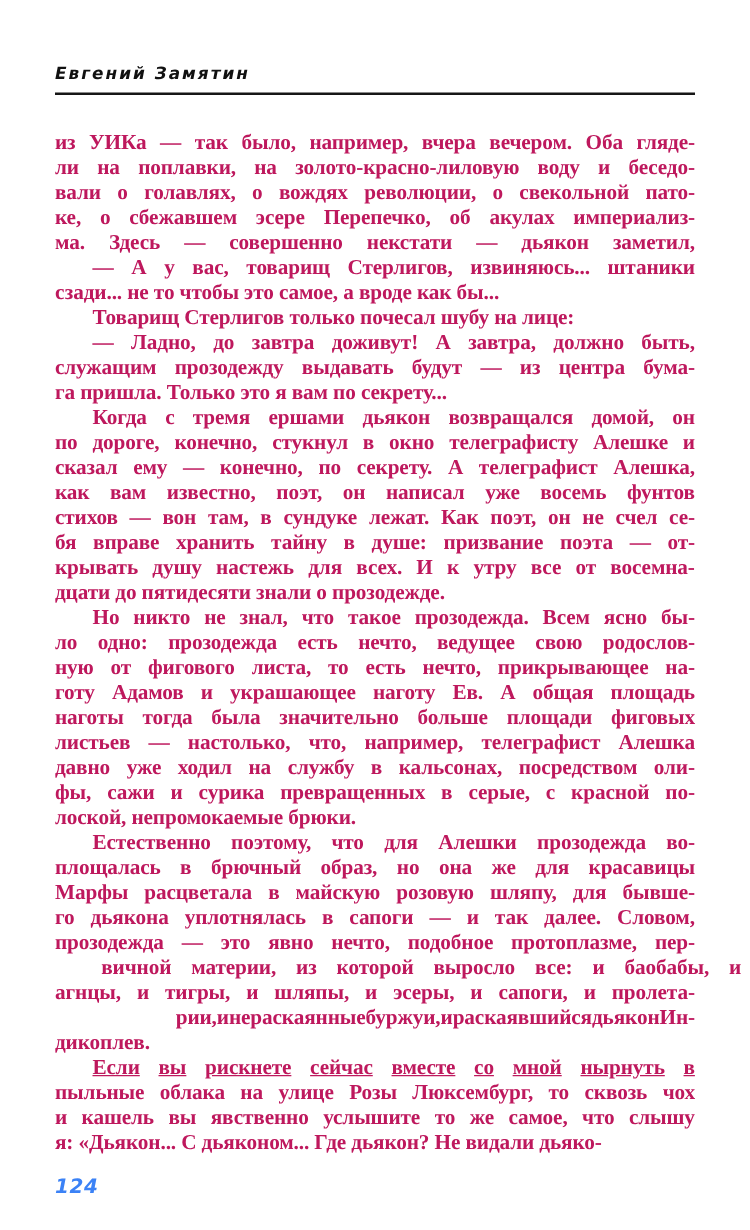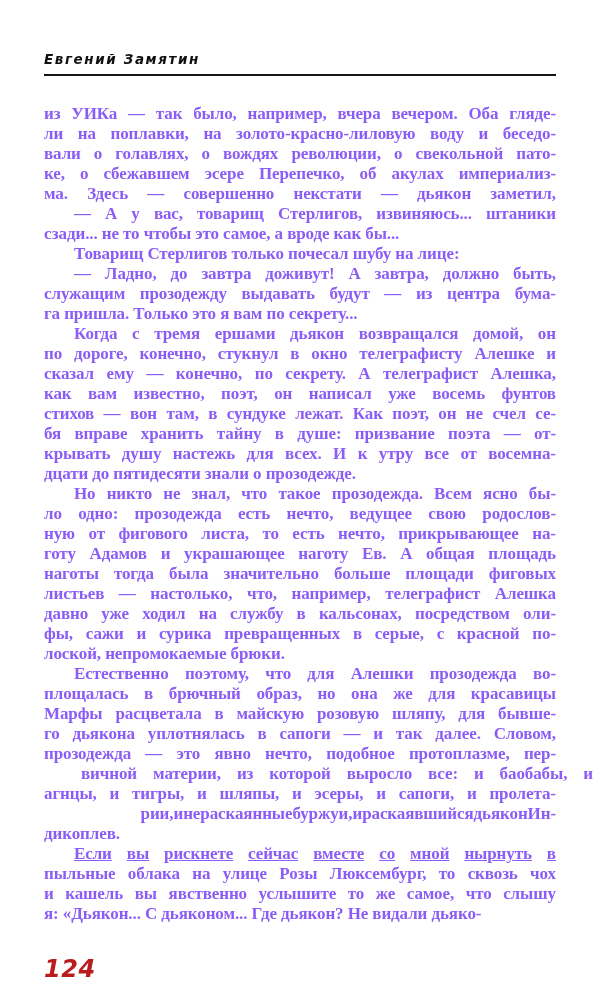--- a/index.html
+++ b/index.html
@@ -60,21 +60,21 @@
   }
 
   
   .ln {
     display: block;
     height: 20px;
     line-height: 20px;
     font-size: 17px;
     font-weight: bold;
     letter-spacing: -0.1px;
-    color: #8b5cf6;
+    color: #be185d;
     white-space: nowrap;
     text-align: justify;
   }
   
   .ln > i {
     font-style: normal;
     display: inline-block;
   }
   .ln.j {
     display: flex;
@@ -84,25 +84,24 @@
   .ln.last { display: block; }
 
   
   .folio {
     position: absolute;
     left: 44px;
     top: 938px;
     font-family: "DejaVu Sans", "Liberation Sans", sans-serif;
     font-weight: bold;
     font-style: italic;
-    font-size: 24px;
+    font-size: 16px;
     letter-spacing: 0.5px;
-    color: #b91c1c;
+    color: #3b82f6;
     line-height: 22px;
-    margin-top: 20px;
   }
 </style>
 </head>
 <body>
 
 <div class="page">
 
   <div class="running-head">
     <div class="running-head-name">Евгений Замятин</div>
   </div>

